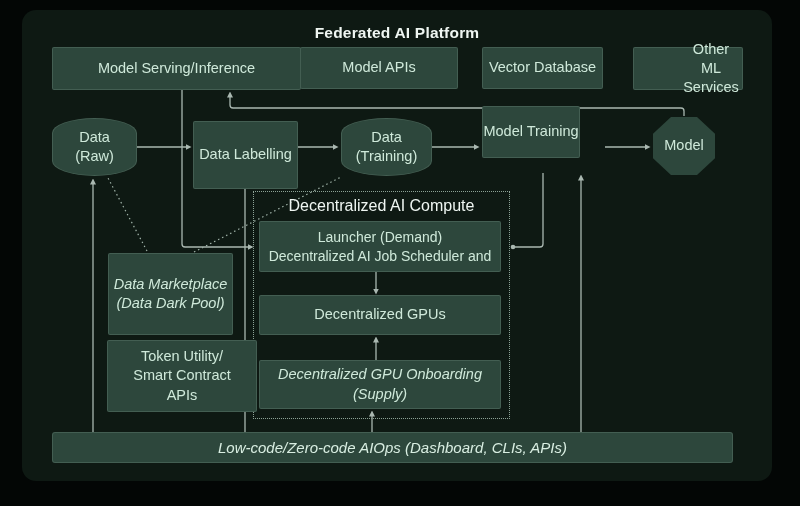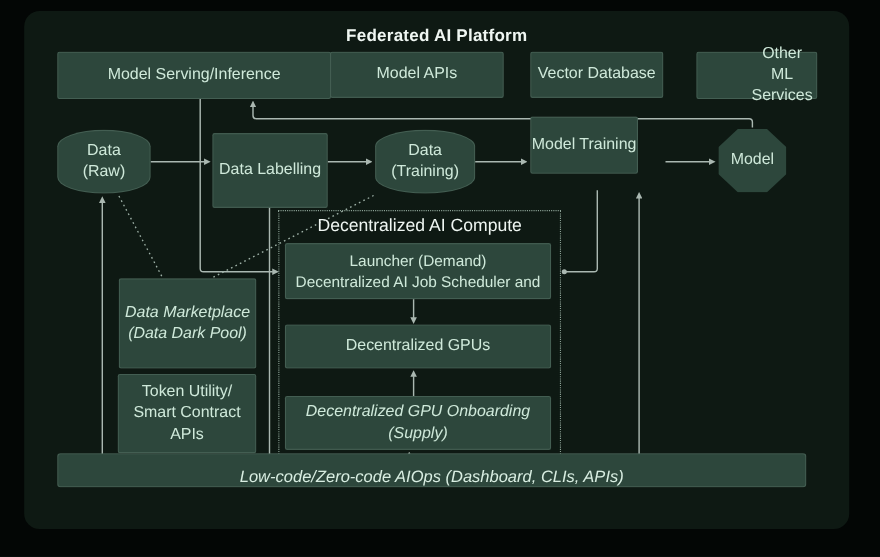--- a/index.html
+++ b/index.html
@@ -66,22 +66,22 @@
   .n-draw{left:52px;top:118px;width:85px;height:58px;}
   .n-dlab{left:193px;top:121px;width:105px;height:68px;}
   .n-dtrain{left:341px;top:118px;width:91px;height:58px;}
   .n-mtrain{left:482px;top:106px;width:98px;height:52px;}
   .n-model{left:653px;top:117px;width:62px;height:58px;}
   .n-group{left:253px;top:191px;width:257px;height:228px;}
   .n-sched{left:259px;top:221px;width:242px;height:51px;font-size:14px;}
   .n-gpus{left:259px;top:295px;width:242px;height:40px;}
   .n-onb{left:259px;top:360px;width:242px;height:49px;font-style:italic;}
   .n-mkt{left:108px;top:253px;width:125px;height:82px;}
-  .n-token{left:107px;top:340px;width:126px;height:72px;}
-  .n-bar{left:52px;top:412px;width:681px;height:31px;align-items:flex-end;}
+  .n-token{left:107px;top:340px;width:150px;height:72px;}
+  .n-bar{left:52px;top:432px;width:681px;height:31px;}
 </style>
 </head>
 <body>
 
 <div class="panel"></div>
 
 <div class="diagram-title">Federated AI Platform</div>
 
 <svg class="connectors" viewBox="0 0 800 506">
   <defs>

